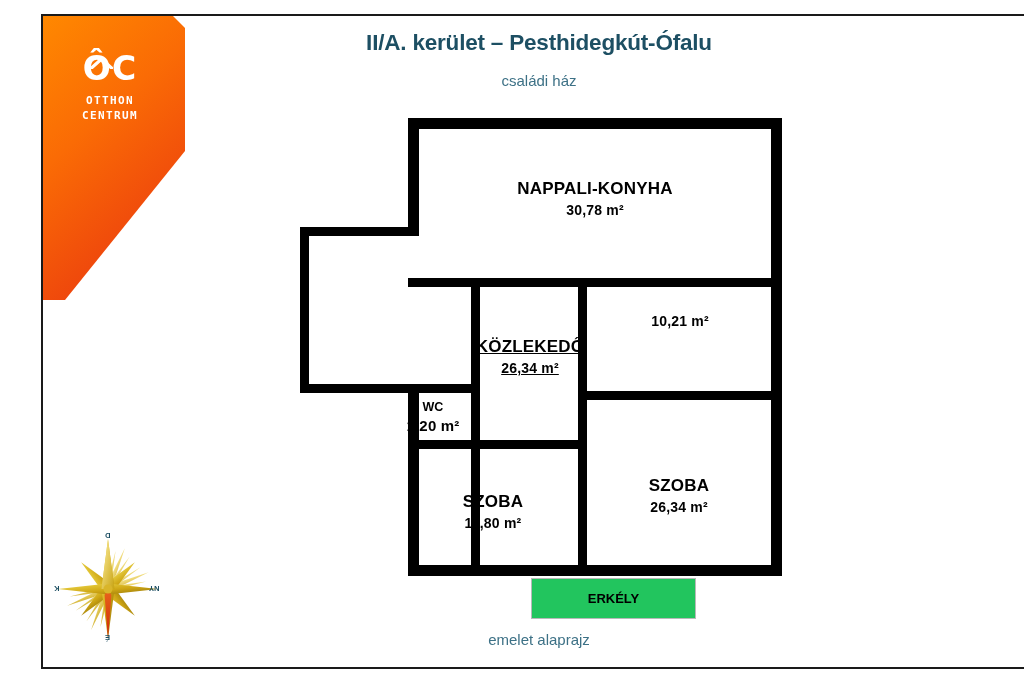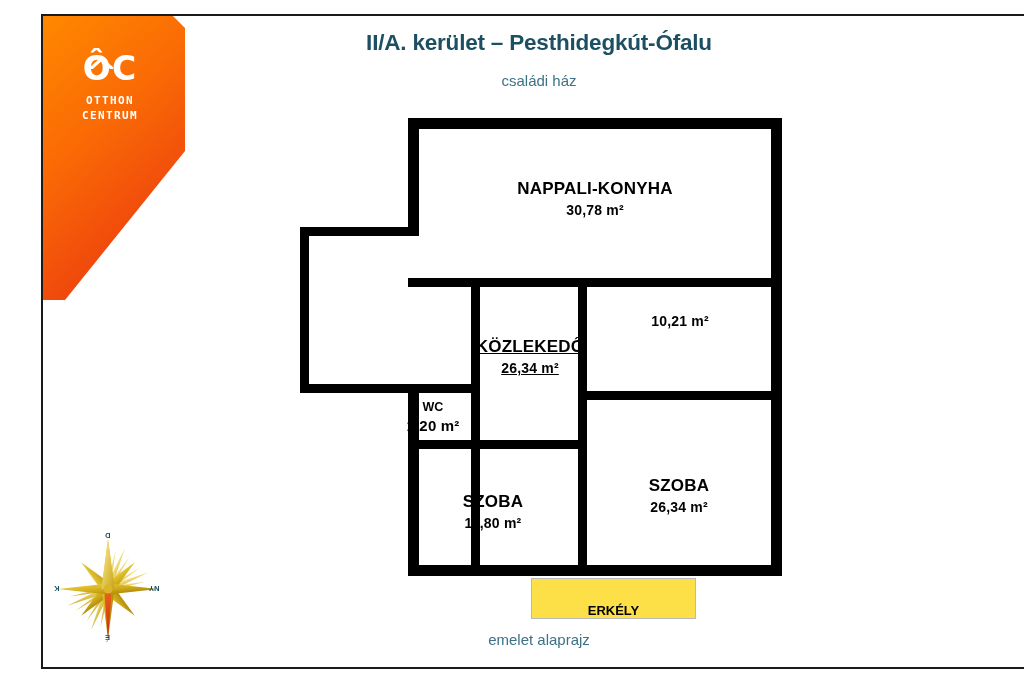--- a/index.html
+++ b/index.html
@@ -114,22 +114,22 @@
   .room-label .nm{font-size:17px;font-weight:700;display:block;}
   .room-label .ar{font-size:14px;font-weight:700;display:block;}
   .room-label.small .nm{font-size:12.5px;}
   .room-label.small .ar{font-size:15px;text-align:center;}
   #balcony{
     position:absolute;
     left:504px;top:578px;
     width:165px;height:41px;
     border:1.5px solid #b9b9b9;
     box-sizing:border-box;
-    background:#fde047;
-    display:flex;align-items:flex-end;justify-content:center;
+    background:#22c55e;
+    display:flex;align-items:center;justify-content:center;
   }
   #balcony .nm{font-size:13px;font-weight:700;color:#000;}
   
   #compass{
     position:absolute;
     left:25px;top:532px;
     width:112px;height:114px;
   }
   #compass svg{display:block;}
   .cmp-lbl{

